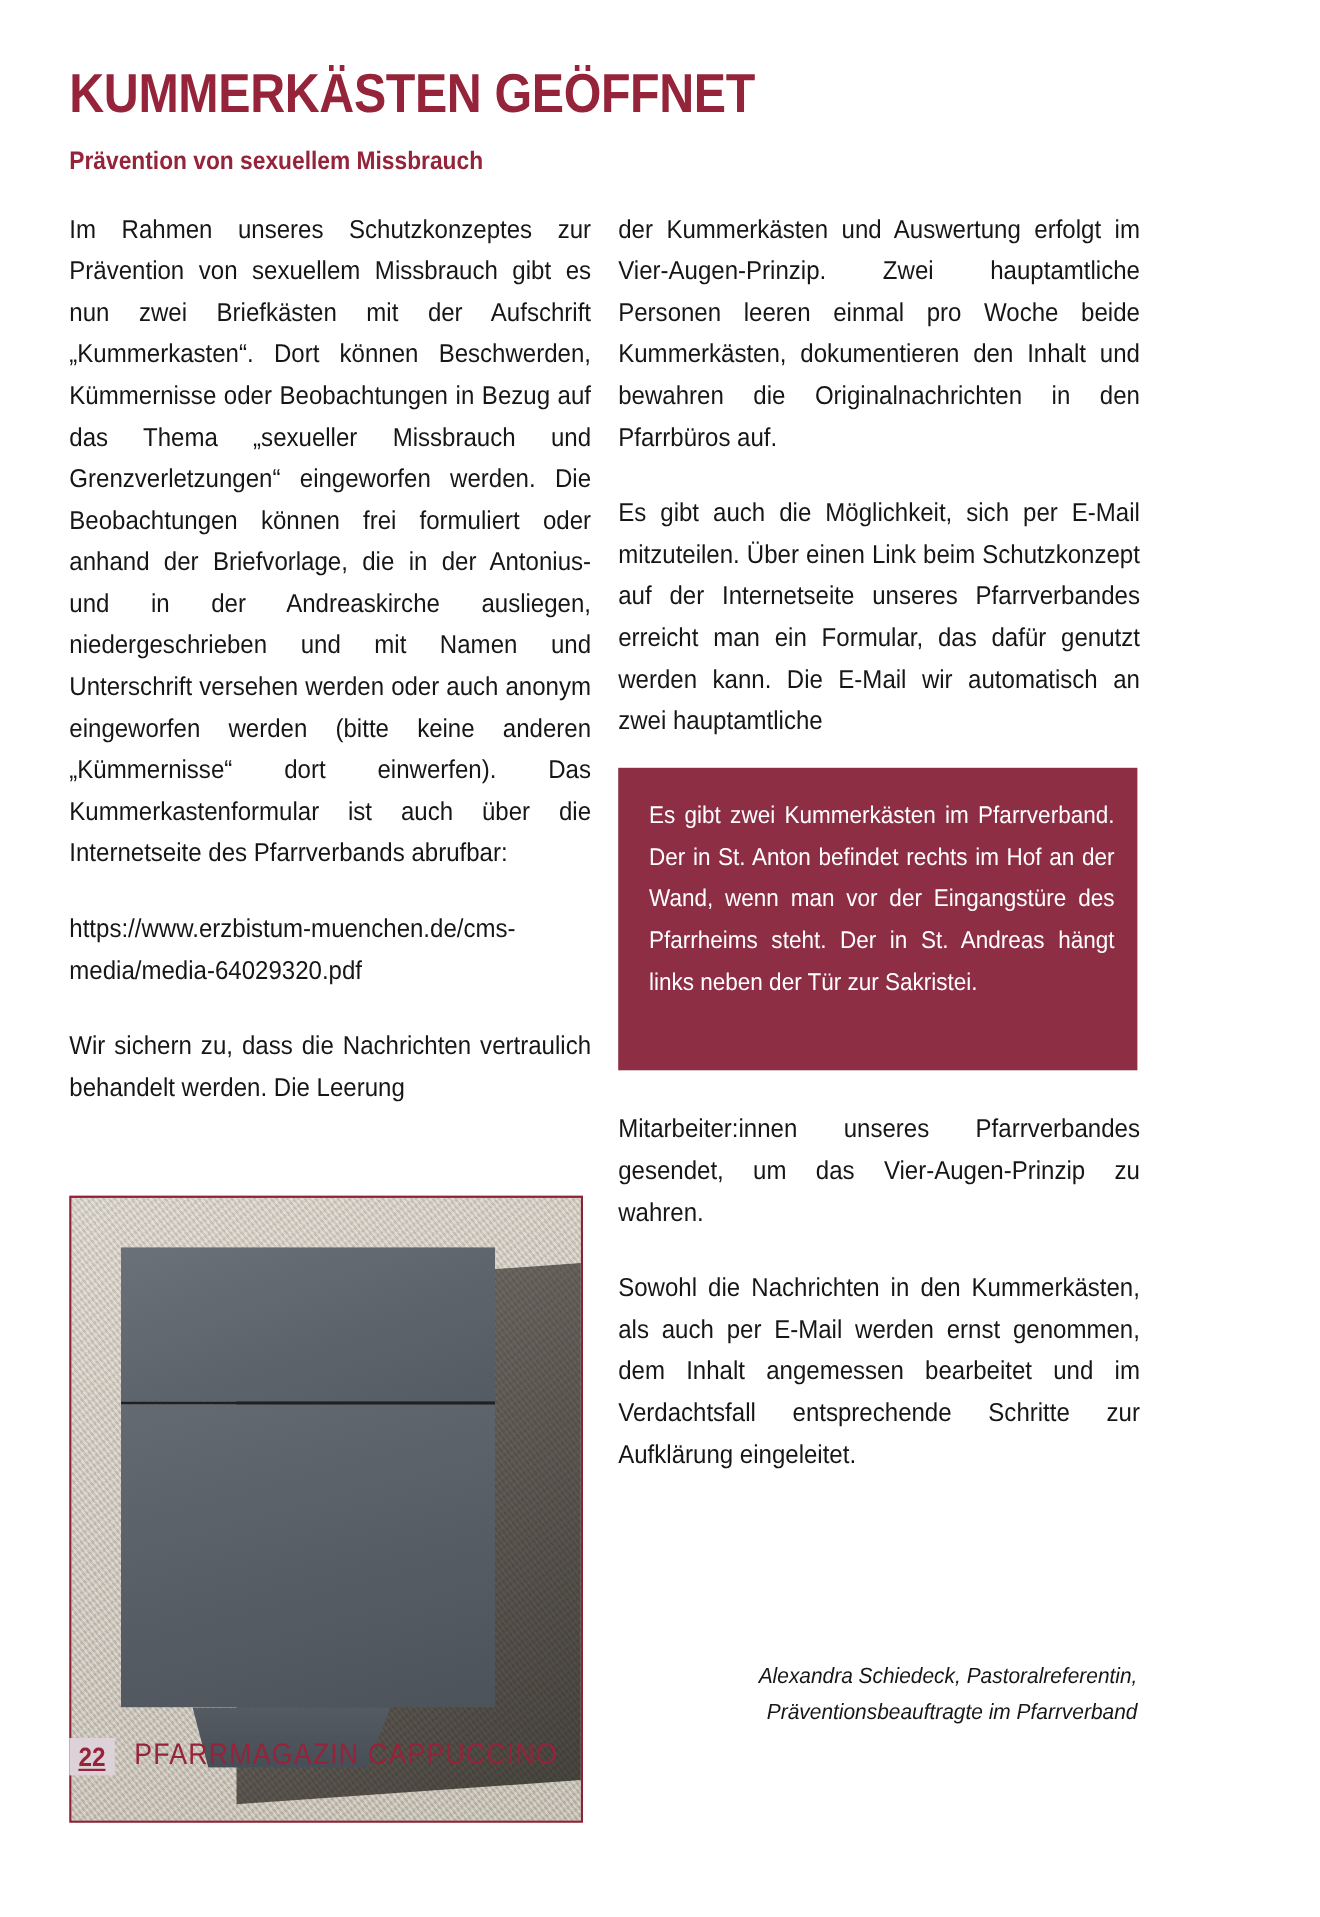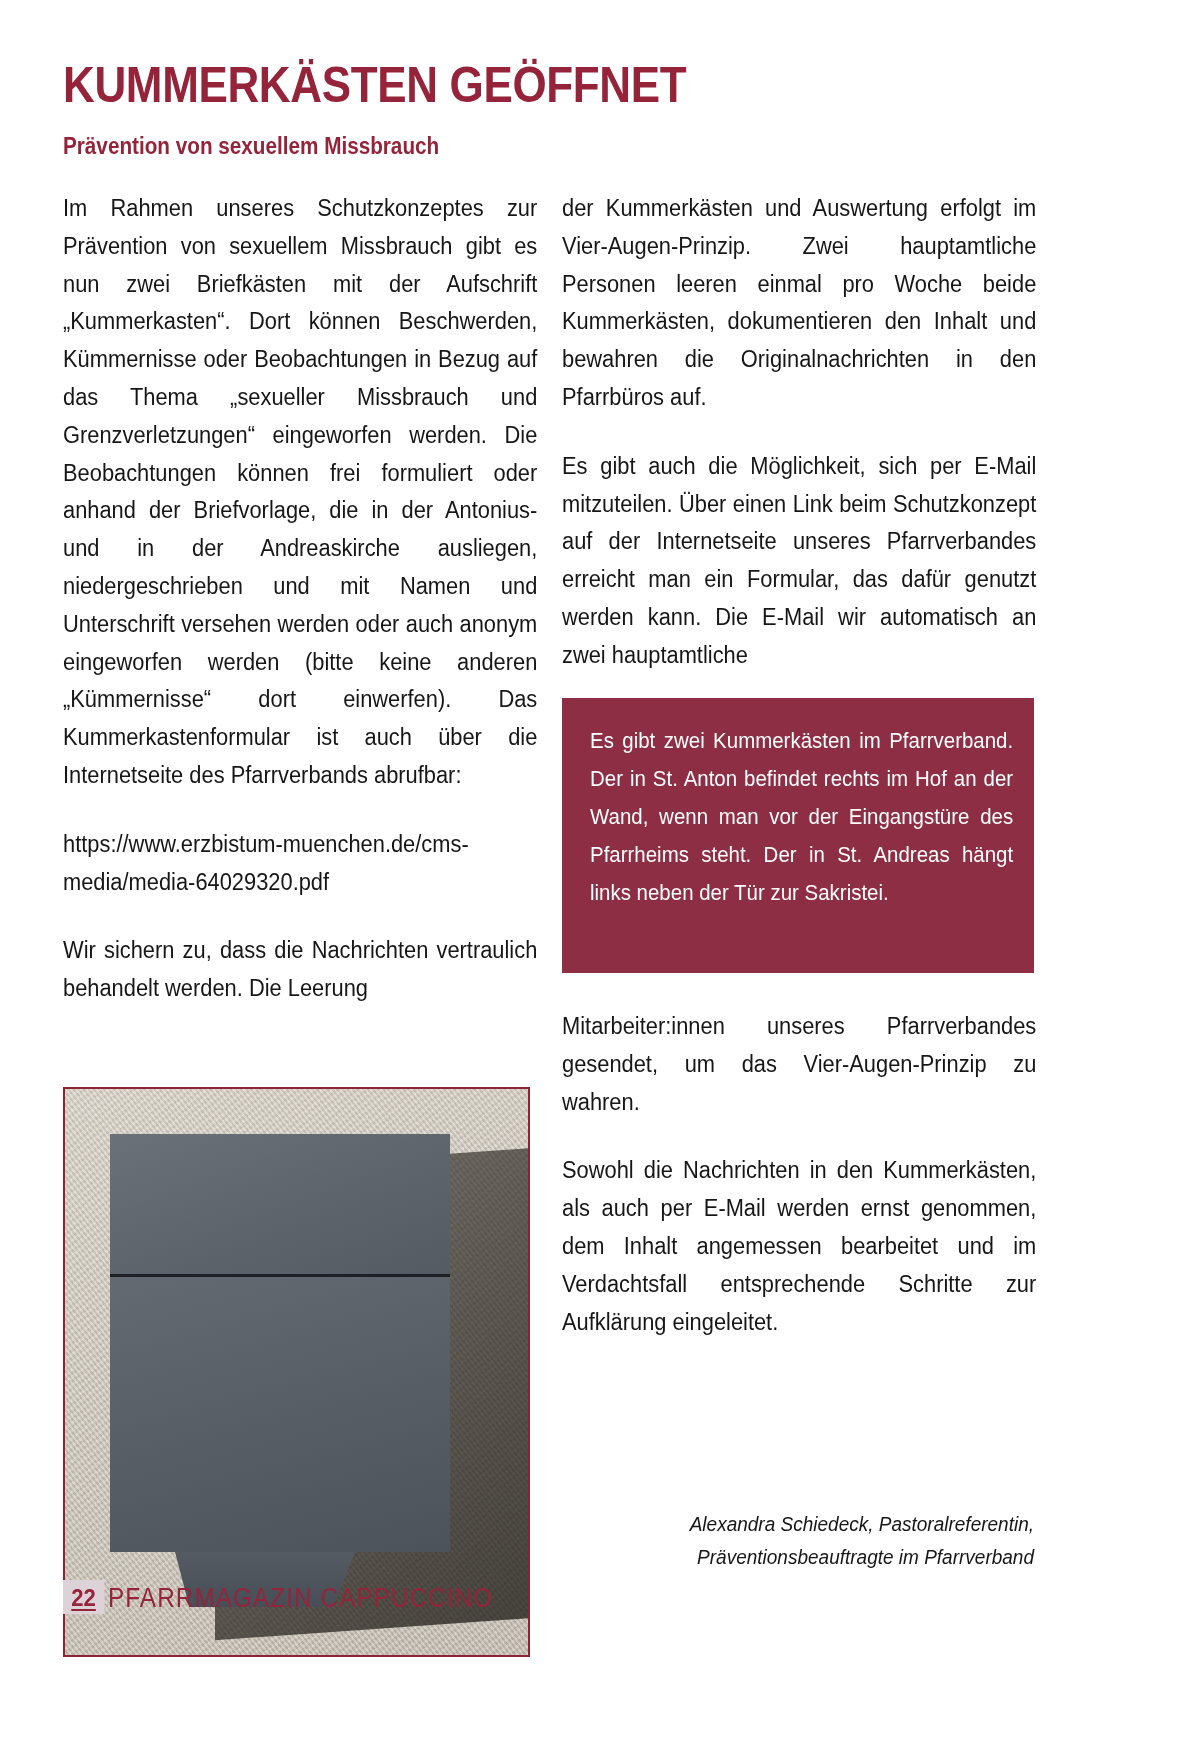--- a/index.html
+++ b/index.html
@@ -187,21 +187,22 @@
     transform: scaleX(0.95);
     transform-origin: right top;
   }
 
   
   .footer {
     position: absolute;
     left: 63px;
     top: 1580px;
     display: flex;
-    align-items: flex-end;
+    align-items: flex-start;
+    gap: 14px;
   }
   .page-num {
     background: #ddd2d8;
     color: #95243a;
     font-weight: bold;
     font-size: 24px;
     line-height: 24px;
     padding: 6px 9px 4px 9px;
     text-decoration: underline;
     text-underline-offset: 3px;

